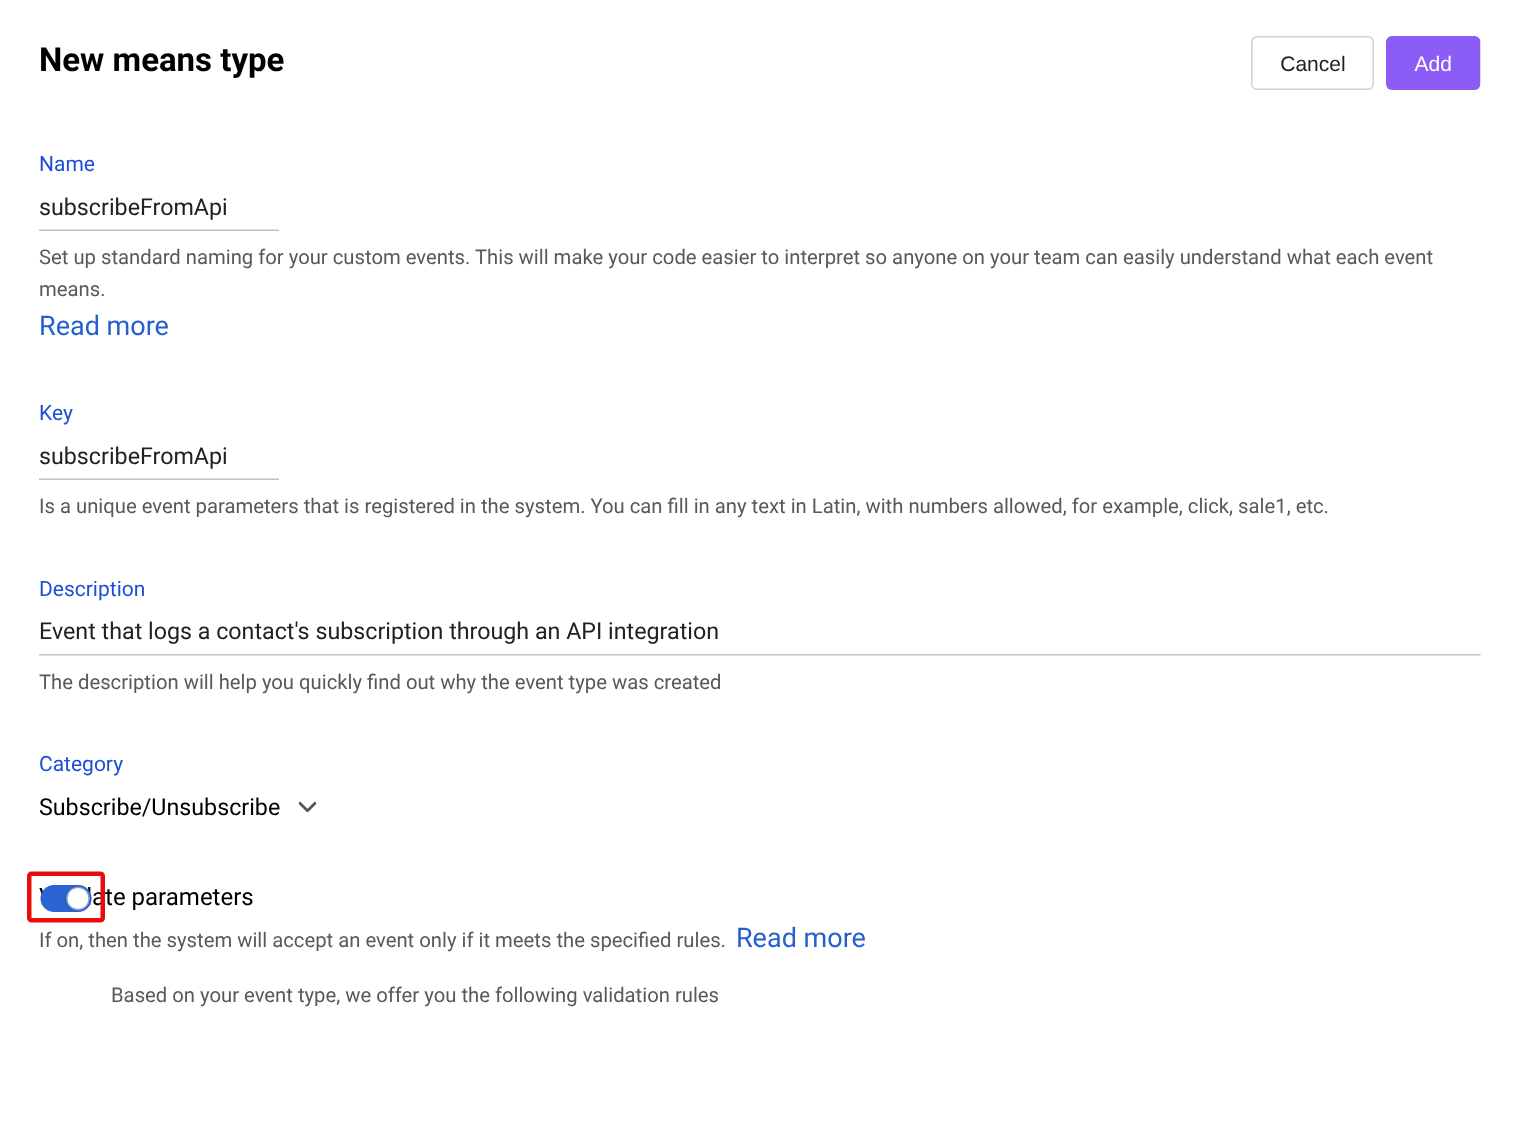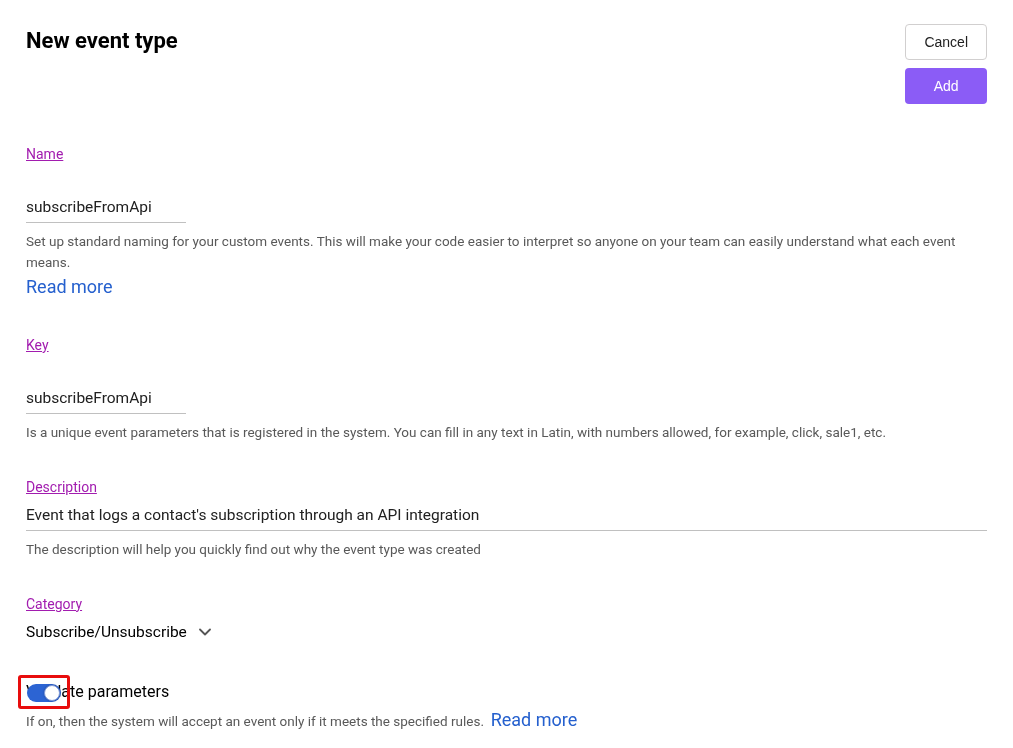--- a/index.html
+++ b/index.html
@@ -22,21 +22,20 @@
     margin-bottom: 40px;
   }
   .page-title {
     font-size: 22px;
     font-weight: 700;
     color: #000000;
   }
   .header-actions {
     display: flex;
     gap: 8px;
-    flex-direction: column;
   }
   .btn {
     height: 36px;
     padding: 0 18px;
     border-radius: 4px;
     font-size: 14px;
     font-weight: 500;
     cursor: pointer;
     border: 1px solid transparent;
     display: inline-flex;
@@ -49,39 +48,37 @@
     border-color: #d1cfcf;
   }
   .btn-primary {
     background: #8b5cf6;
     color: #ffffff;
   }
   .field-group {
     margin-bottom: 34px;
   }
   .field-label {
-    color: #a21caf;
+    color: #1d4ed8;
     font-size: 14px;
     margin-bottom: 6px;
-    text-decoration: underline;
   }
   .field-input {
     width: 100%;
     border: none;
     border-bottom: 1px solid #c0c0c0;
     font-size: 15.5px;
     color: #212121;
     padding: 2px 0 6px 0;
     outline: none;
     background: transparent;
     font-family: inherit;
   }
   .field-name-input {
     width: 160px;
-    margin-top: 25px;
   }
   .field-help {
     color: #595959;
     font-size: 13.5px;
     margin-top: 8px;
     line-height: 1.55;
   }
   .link {
     color: #2560ce;
     cursor: pointer;
@@ -165,21 +162,21 @@
   .validate-body {
     margin-left: 48px;
   }
 </style>
 </head>
 <body>
 
 <div class="page">
 
   <div class="header">
-    <div class="page-title">New event type</div>
+    <div class="page-title">New means type</div>
     <div class="header-actions">
       <button class="btn btn-secondary">Cancel</button>
       <button class="btn btn-primary">Add</button>
     </div>
   </div>
 
   <div class="field-group">
     <div class="field-label">Name</div>
     <input type="text" class="field-input field-name-input" value="subscribeFromApi" style="">
     <div class="field-help">

